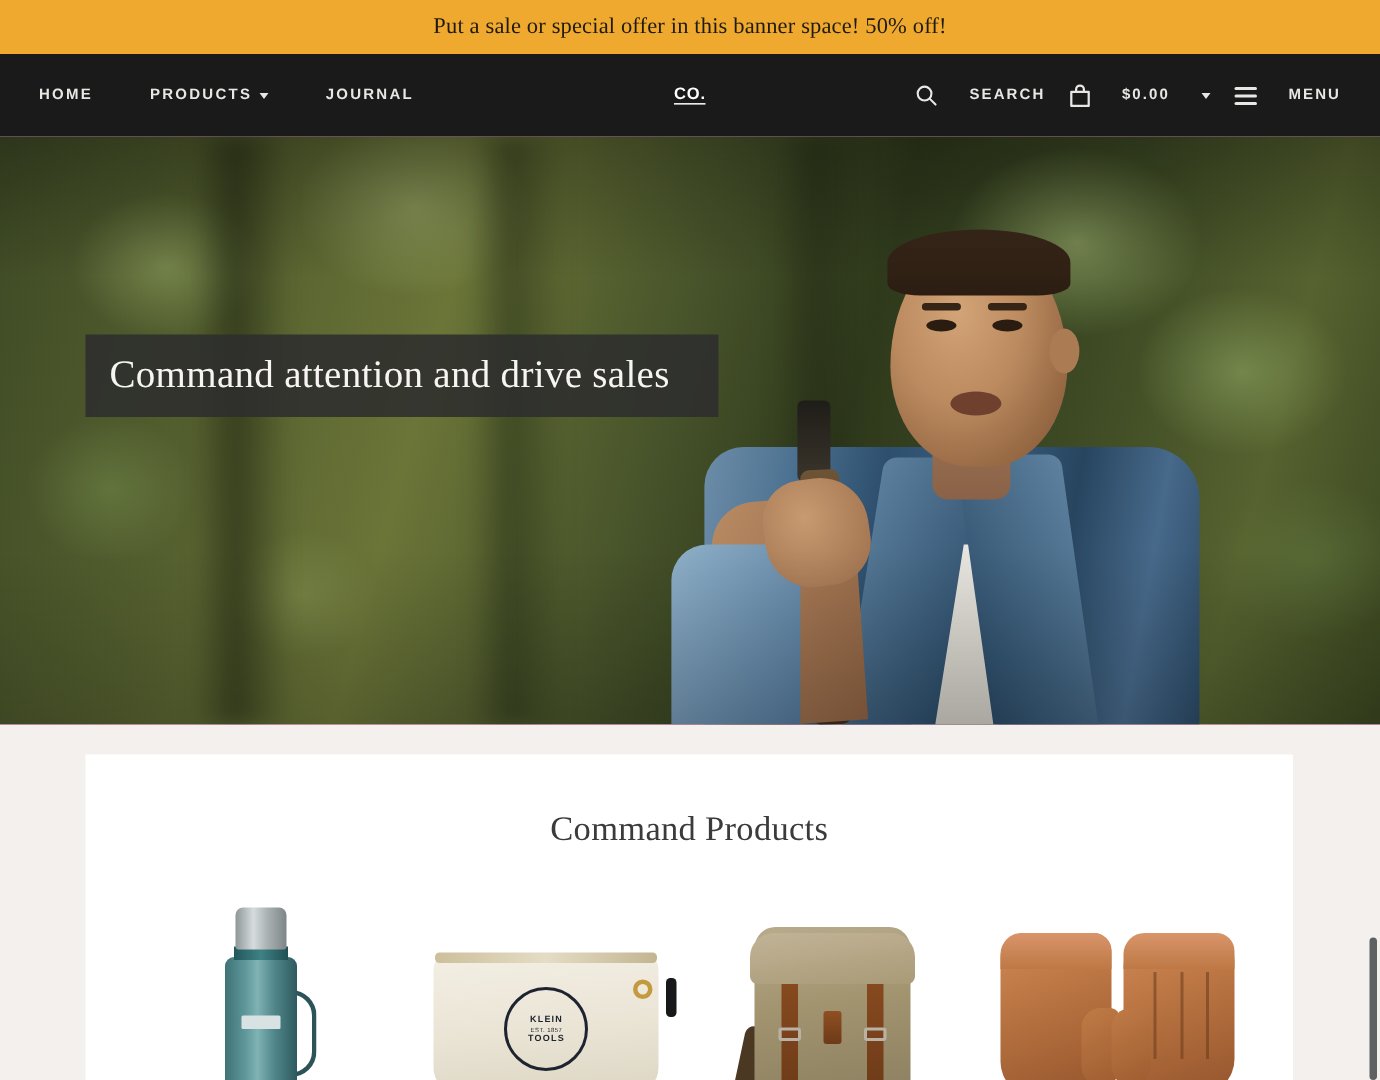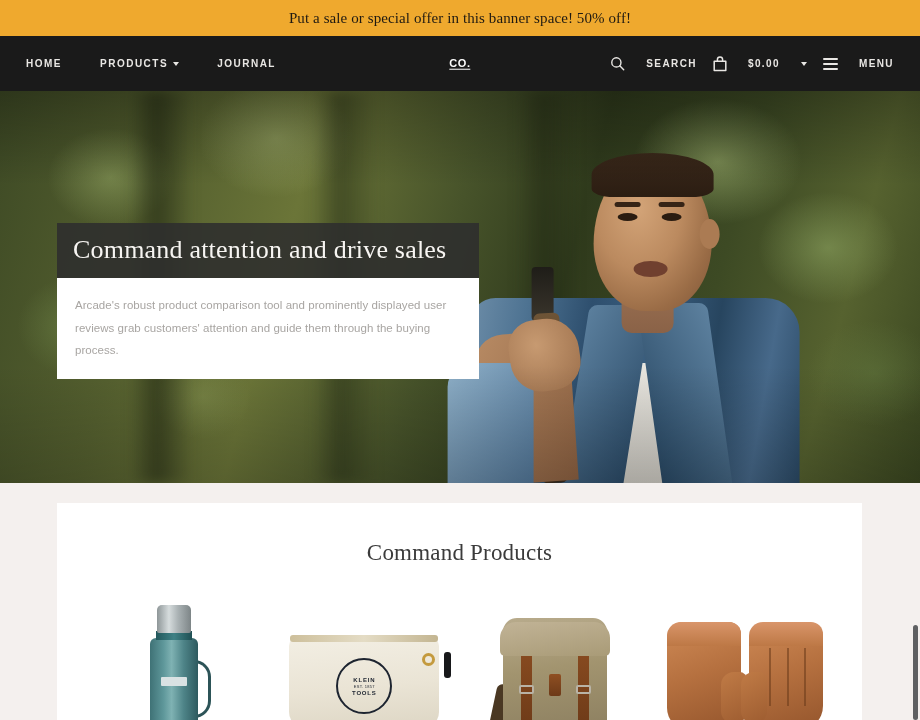--- a/index.html
+++ b/index.html
@@ -758,23 +758,20 @@
     <div class="subject-sleeve"></div>
     <div class="subject-hand"></div>
   </div>
 
   <div class="hero-vignette"></div>
 
   <div class="hero-content">
     <div class="hero-title-bar">
       <h1 class="hero-title">Command attention and drive sales</h1>
     </div>
-    <div class="hero-body-bar">
-      <p class="hero-body-text">Arcade's robust product comparison tool and prominently displayed user reviews grab customers' attention and guide them through the buying process.</p>
-    </div>
   </div>
 
 </section>
 
 <section class="content-card">
 
   <h2 class="section-title">Command Products</h2>
 
   <div class="product-grid">
 

